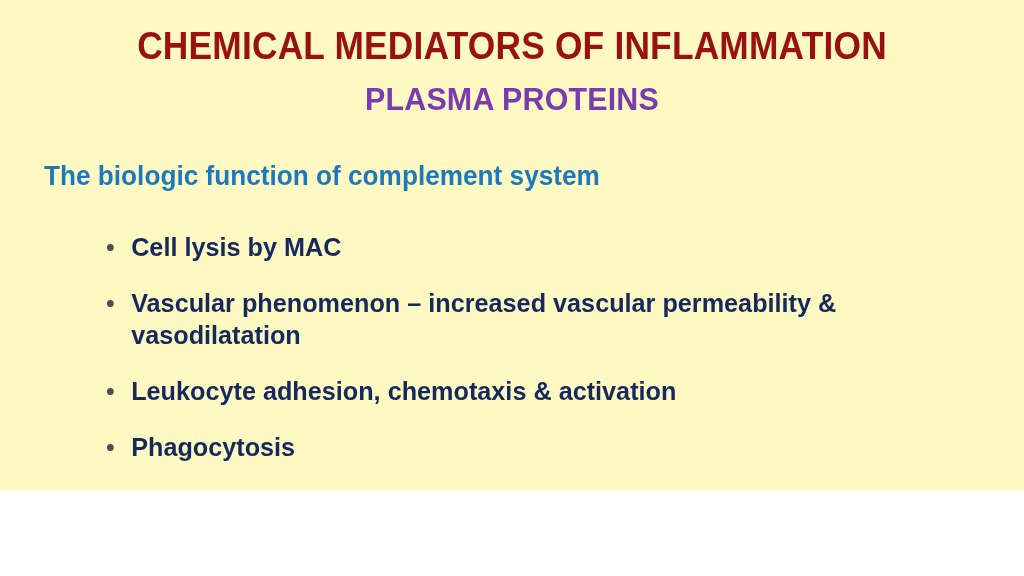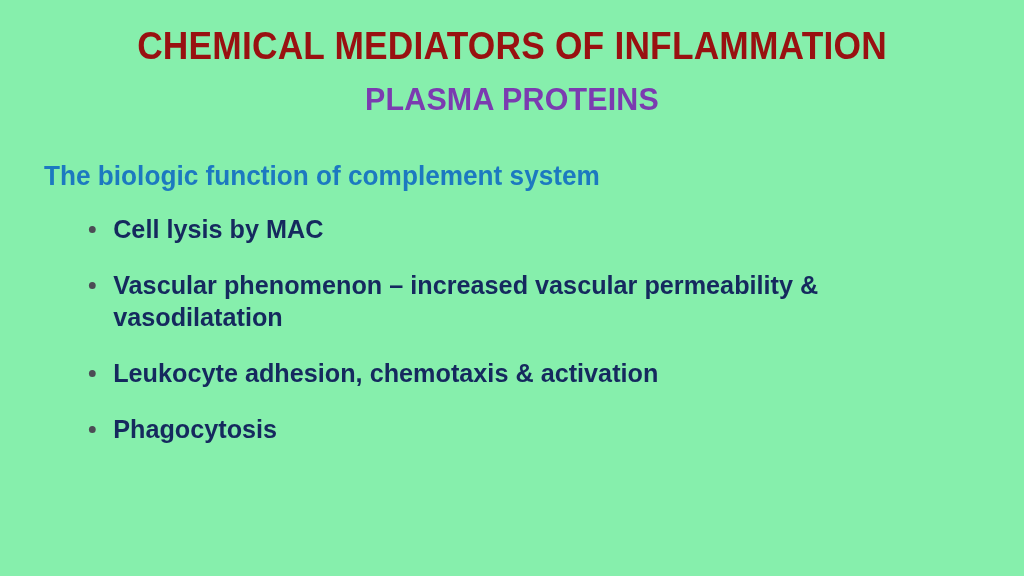--- a/index.html
+++ b/index.html
@@ -5,22 +5,22 @@
 <style>
   html, body {
     margin: 0;
     padding: 0;
     background: #ffffff;
   }
 
   #slide {
     position: relative;
     width: 1024px;
-    height: 576px;
-    background: #86efac;
+    height: 490px;
+    background: #fef9c3;
     overflow: hidden;
     font-family: "Liberation Sans", "DejaVu Sans", sans-serif;
     -webkit-font-smoothing: antialiased;
   }
 
   
   .title-area {
     position: absolute;
     left: 0;
     top: 24px;
@@ -69,21 +69,21 @@
     line-height: 32px;
     color: #1C79C0;
     margin: 0;
     transform: scaleX(0.97);
     transform-origin: left center;
     white-space: nowrap;
   }
 
   .bullet-list {
     list-style: none;
-    margin: 0;
+    margin: 18px;
     padding: 0;
     position: relative;
     top: 21px;
     left: 42px;
     width: 800px;
   }
 
   .bullet-item {
     position: relative;
     padding-left: 28px;

